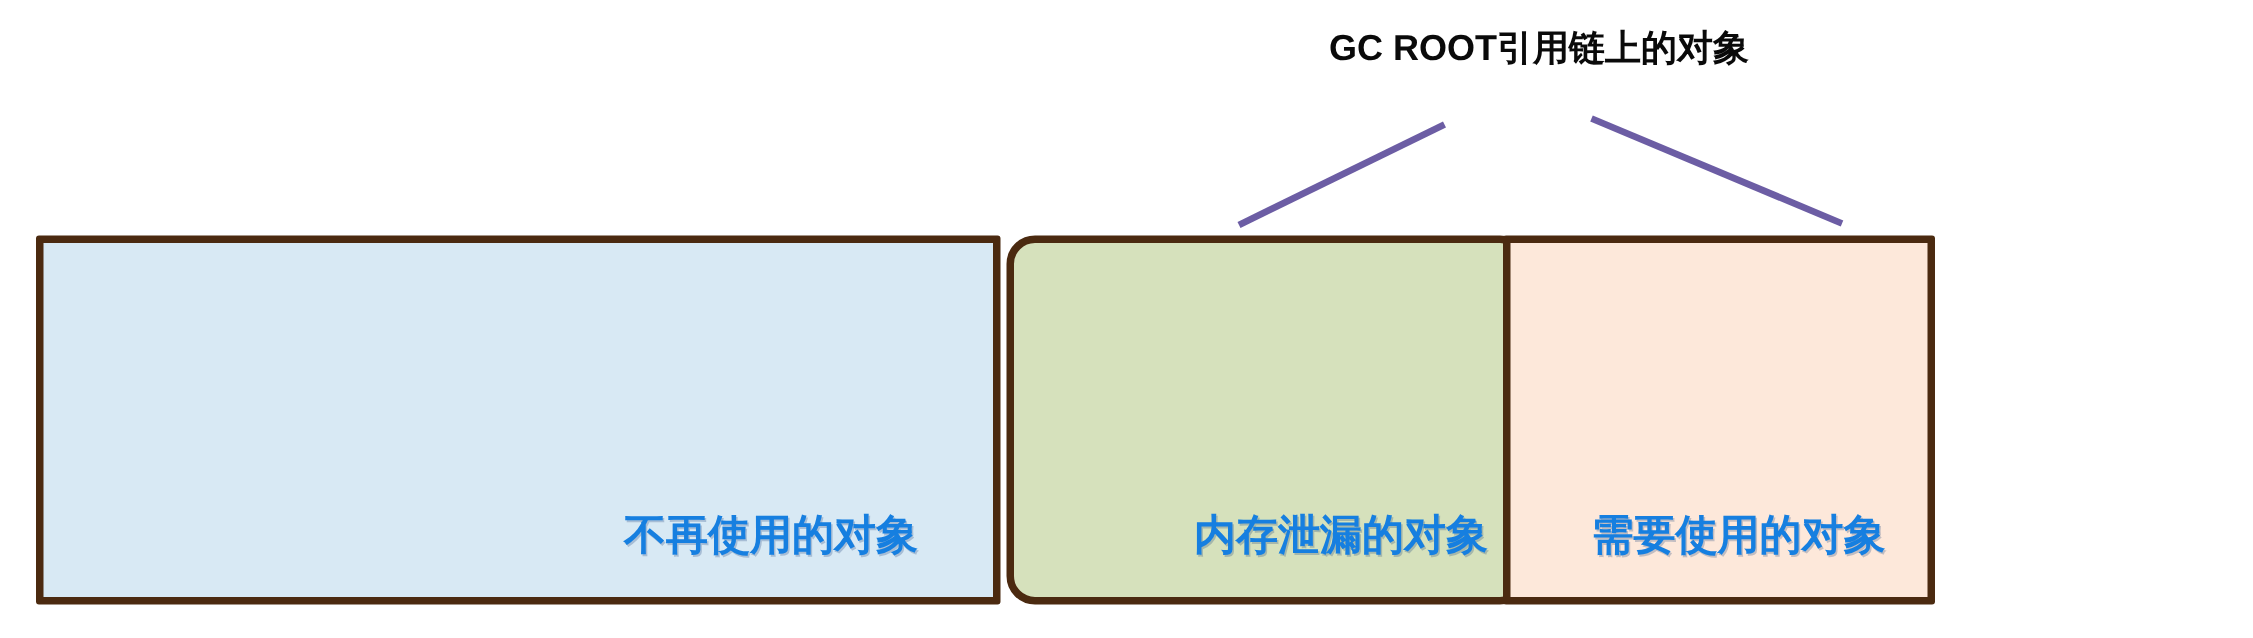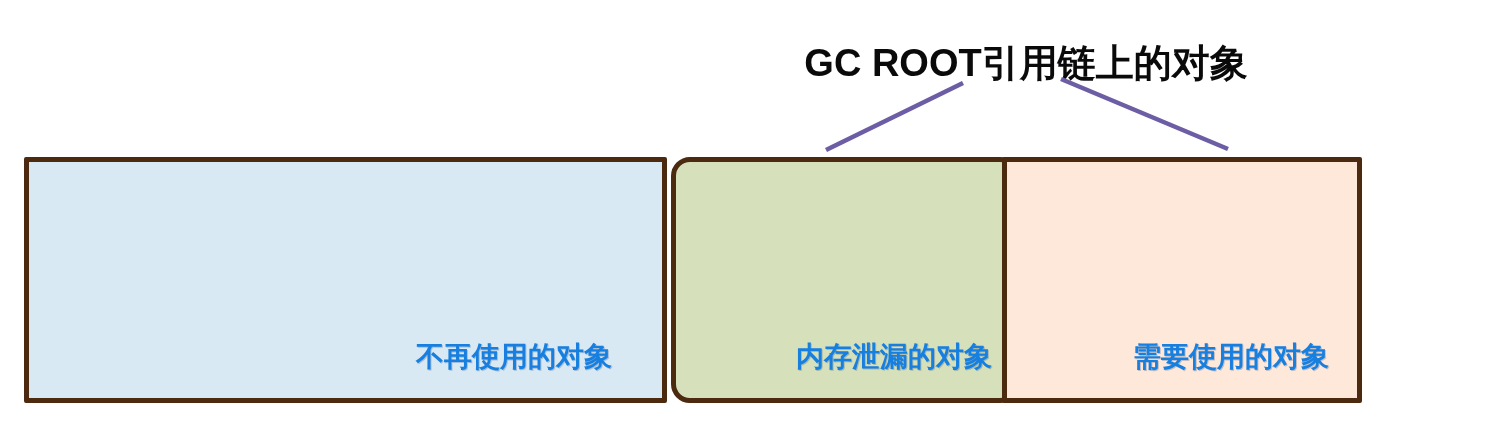--- a/index.html
+++ b/index.html
@@ -10,24 +10,24 @@
   .canvas {
     position: relative;
     width: 1502px;
     height: 425px;
     background: #ffffff;
     font-family: "Liberation Sans", "DejaVu Sans", sans-serif;
     overflow: hidden;
   }
   .diagram-title {
     position: absolute;
-    top: 38px;
+    top: 16px;
     left: 1026px;
     transform: translateX(-50%);
-    font-size: 38px;
+    font-size: 24px;
     font-weight: bold;
     white-space: nowrap;
     letter-spacing: 0px;
   }
   .connector-lines {
     position: absolute;
     left: 0;
     top: 0;
     width: 1502px;
     height: 425px;
@@ -36,21 +36,21 @@
   .mem-box {
     position: absolute;
     top: 157px;
     height: 246px;
     box-sizing: border-box;
     border: 5px solid #4b2a10;
     border-radius: 2px;
   }
   .box-unused { left: 24px;   width: 643px; padding-left: 23px; }
   .box-leaked { left: 671px;  width: 348px; border-radius: 19px; }
-  .box-needed { left: 1002px; width: 360px; }
+  .box-needed { left: 1002px; width: 288px; }
   .box-label {
     position: absolute;
     bottom: 22px;
     font-size: 28px;
     font-weight: bold;
     white-space: nowrap;
     text-shadow: 1px 1px 0 rgba(20, 60, 120, 0.25);
   }
   .box-unused .box-label { right: 50px; }
   .box-leaked .box-label { right: 22px; }

